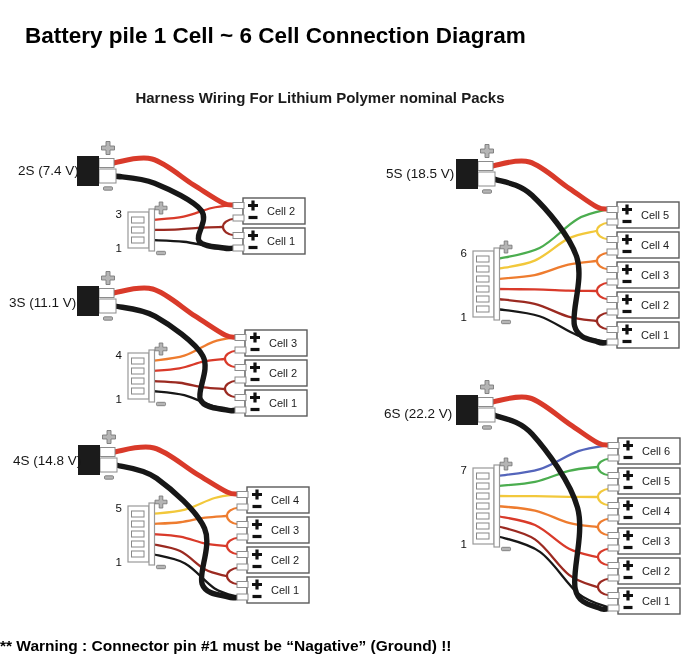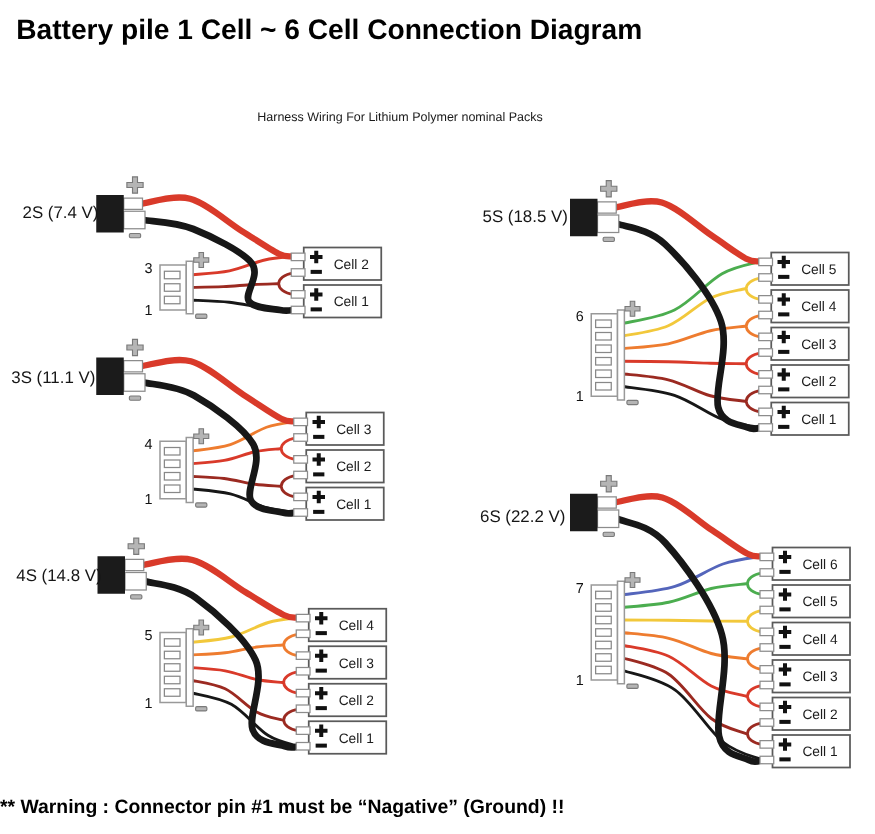--- a/index.html
+++ b/index.html
@@ -1,19 +1,19 @@
 <!DOCTYPE html>
 <html><head>
 <meta charset="utf-8">
 <style>
   html,body{margin:0;padding:0;background:#ffffff;}
   body{width:700px;height:667px;font-family:"Liberation Sans", sans-serif;}
   .page{position:relative;width:700px;height:667px;overflow:hidden;background:#fff;}
-  .page-title{position:absolute;left:13px;top:11px;margin:0;font-size:22.5px;font-weight:bold;color:#000;white-space:nowrap;}
-  .page-subtitle{position:absolute;left:0;top:89px;width:640px;margin:0;text-align:center;font-size:10px;font-weight:normal;color:#1a1a1a;}
+  .page-title{position:absolute;left:13px;top:11px;margin:12px;font-size:22.5px;font-weight:bold;color:#000;white-space:nowrap;}
+  .page-subtitle{position:absolute;left:0;top:89px;width:640px;margin:0;text-align:center;font-size:15px;font-weight:bold;color:#1a1a1a;}
   .warning-text{position:absolute;left:0;top:637px;width:672px;text-align:left;font-size:15.5px;font-weight:bold;color:#000;}
   svg.canvas{position:absolute;left:0;top:0;}
   svg text{font-family:"Liberation Sans", sans-serif;}
 </style>
 </head>
 <body>
 
 <div class="page">
   <h1 class="page-title">Battery pile 1 Cell ~ 6 Cell Connection Diagram</h1>
   <h2 class="page-subtitle">Harness Wiring For Lithium Polymer nominal Packs</h2>

